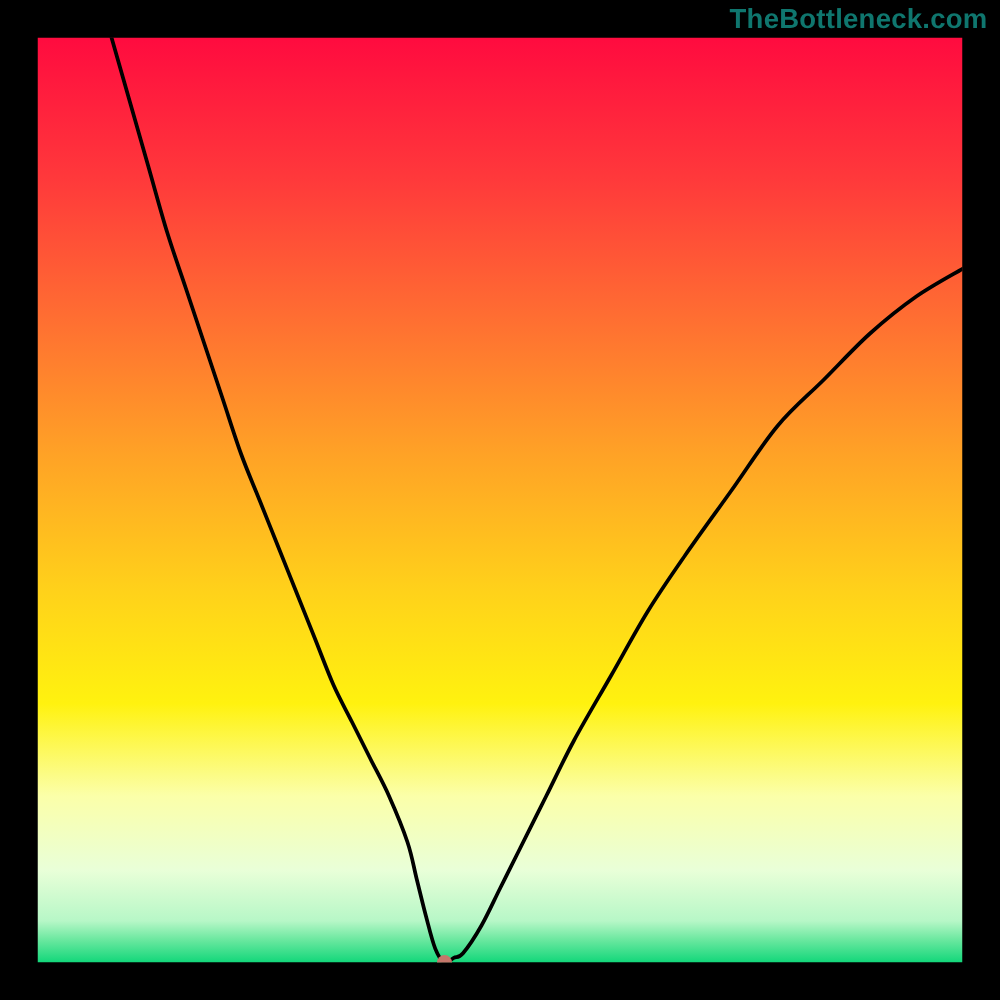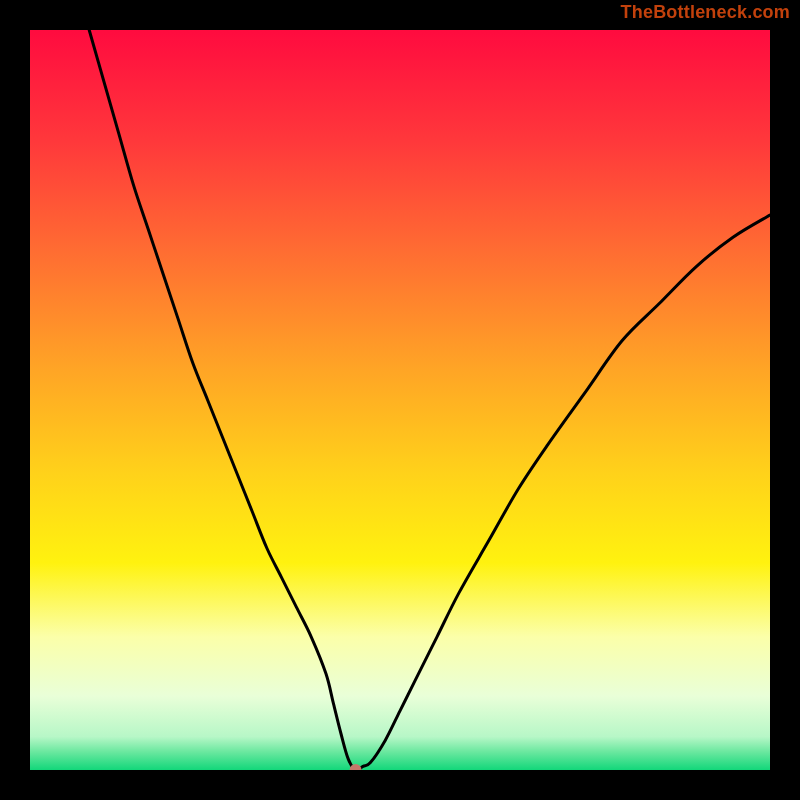--- a/index.html
+++ b/index.html
@@ -16,23 +16,23 @@
     height: 800px;
   }
   svg {
     display: block;
   }
   .watermark {
     position: absolute;
     top: 2px;
     right: 10px;
     font-family: Arial, Helvetica, sans-serif;
-    font-size: 18px;
+    font-size: 22px;
     font-weight: 600;
-    color: #c2410c;
+    color: #0f766e;
     letter-spacing: 0.2px;
     user-select: none;
   }
 </style>
 </head>
 <body>
 
 <div class="wrap">
   <svg id="svg" width="800" height="800" viewBox="0 0 800 800">
     <defs>

